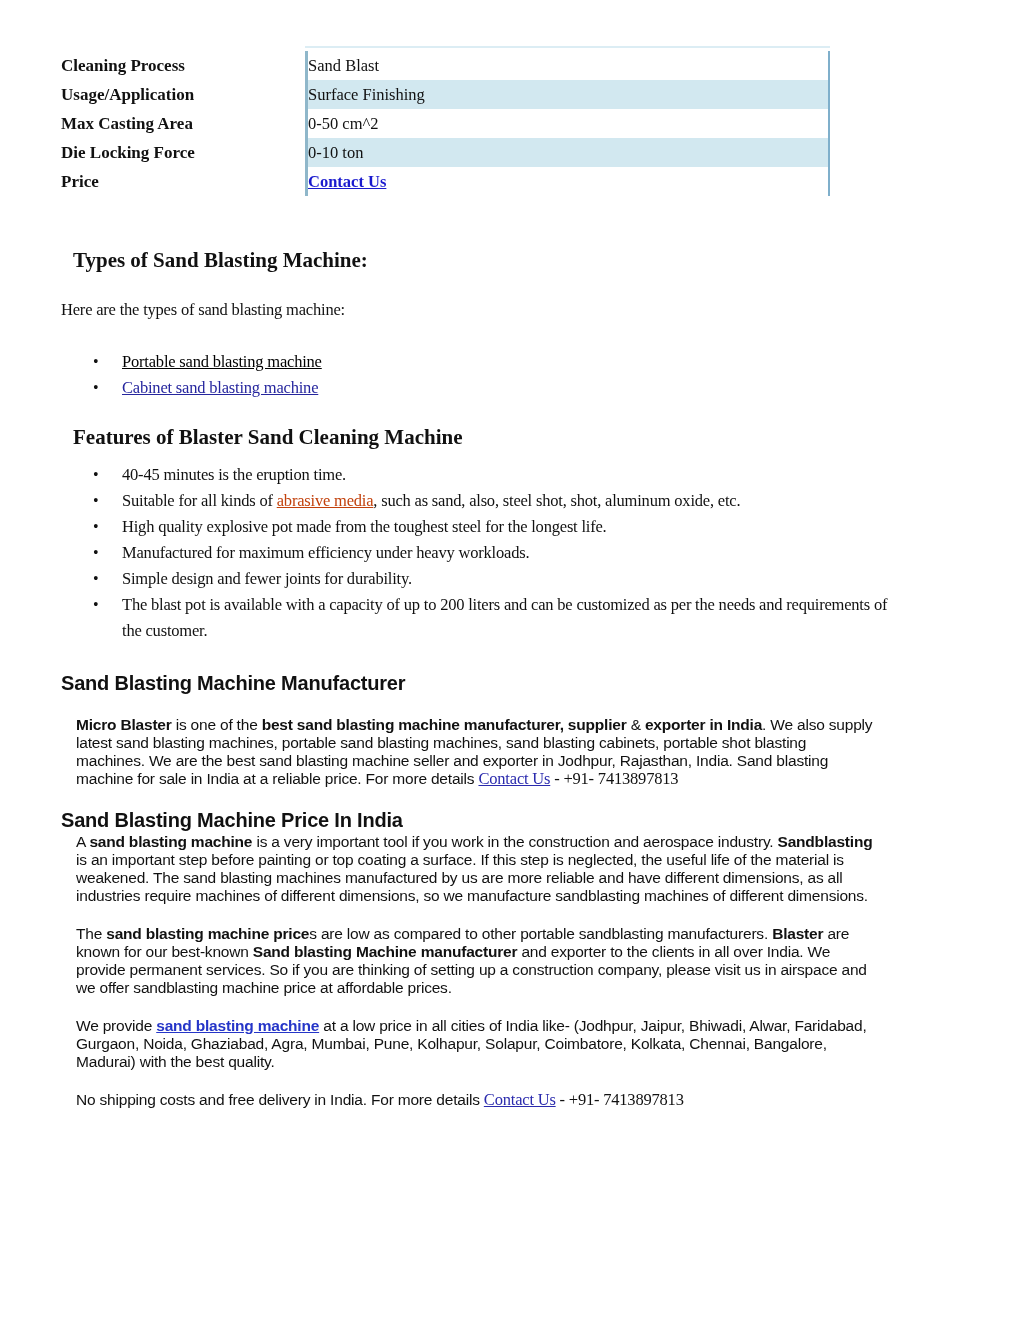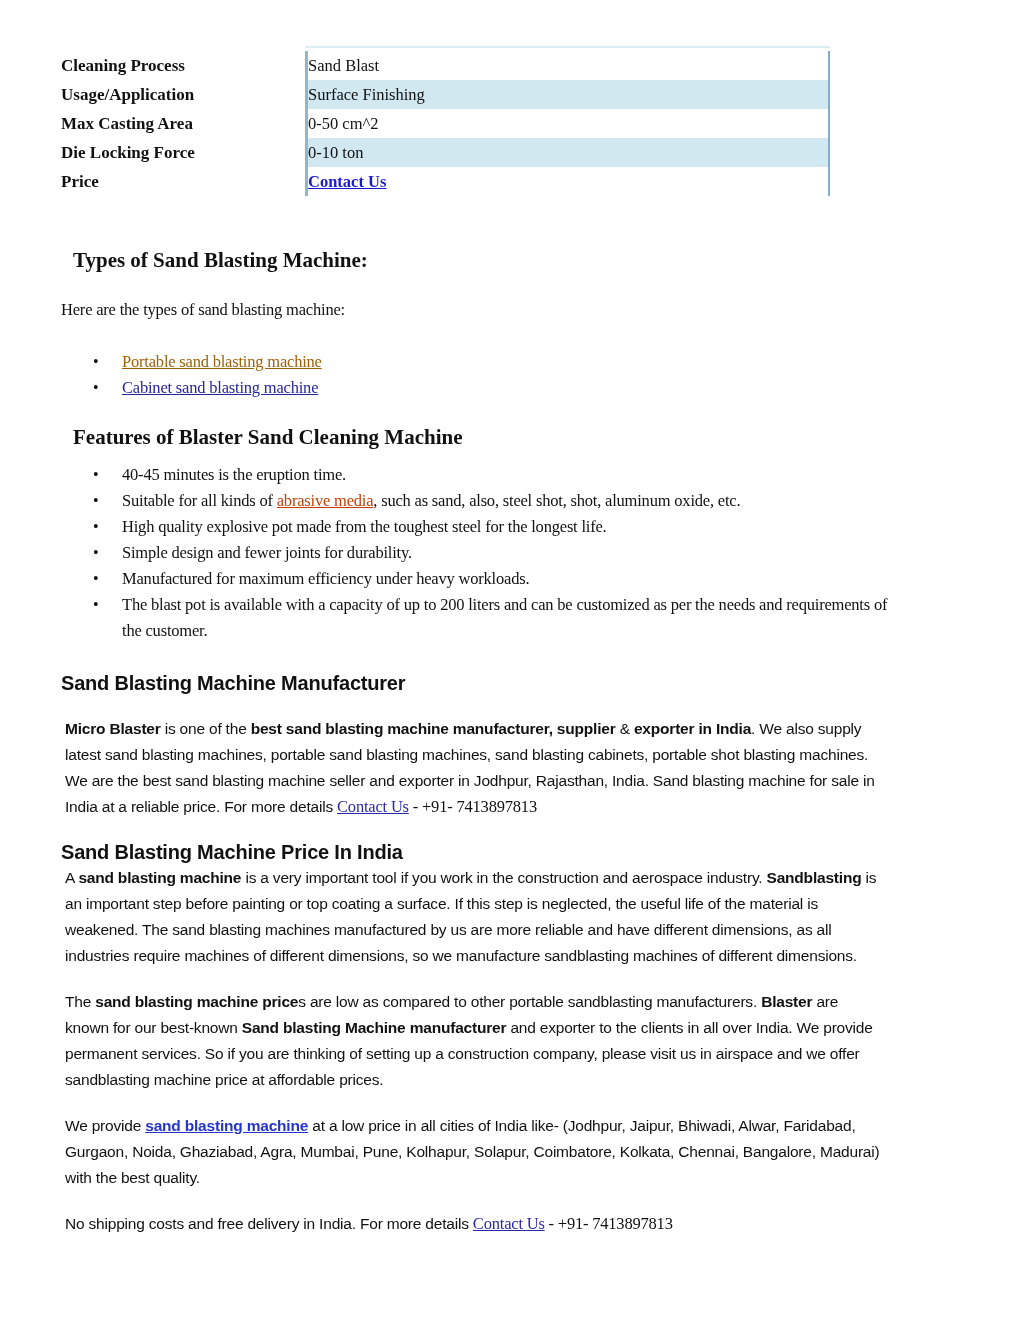--- a/index.html
+++ b/index.html
@@ -20,21 +20,21 @@
     flex:1;align-self:stretch;display:flex;align-items:center;
     font-size:16.5px;
     border-left:3px solid #8fb7ca;border-right:2px solid #7fafcb;
   }
   .spec-row:nth-child(odd) .spec-value{background:#d2e8f0;}
   .spec-row:nth-child(even) .spec-value{background:#ffffff;}
   
   .serif-h{font-family:"Liberation Serif",serif;font-weight:bold;font-size:21px;line-height:26px;margin:12px;}
   .serif-p{font-family:"Liberation Serif",serif;font-size:16.5px;line-height:26px;margin:0;letter-spacing:-0.2px;}
   .sans-h{font-family:"Liberation Sans",sans-serif;font-weight:bold;font-size:20px;line-height:25px;margin:0;letter-spacing:-0.2px;}
-  .sans-p{font-family:"Liberation Sans",sans-serif;font-size:15.5px;line-height:26px;margin:4px;letter-spacing:-0.2px;max-width:901px;}
+  .sans-p{font-family:"Liberation Sans",sans-serif;font-size:15.5px;line-height:18px;margin:15px;letter-spacing:-0.2px;max-width:901px;}
   .b{font-weight:bold;}
   .serif{font-family:"Liberation Serif",serif;font-size:16.5px;}
   a.lnk{text-decoration:underline;cursor:pointer;}
   
   ul.blist{list-style:none;margin:0;padding:0 0 0 61px;}
   ul.blist li{position:relative;font-family:"Liberation Serif",serif;font-size:16.5px;line-height:26px;letter-spacing:-0.2px;max-width:800px;}
   ul.blist li::before{content:"\2022";position:absolute;left:-29px;top:0;color:#111;font-size:16px;}
   
   #types-heading{margin-top:51px;}
   #types-intro{margin-top:24px;}
@@ -85,32 +85,32 @@
           <a class="lnk b" href="#" style="color: rgb(27, 27, 206);">Contact Us</a>
         </div>
       </div>
     </div>
 
   <h1 class="serif-h" id="types-heading">Types of Sand Blasting Machine:</h1>
 
   <p class="serif-p" id="types-intro">Here are the types of sand blasting machine:</p>
 
   <ul class="blist" id="types-list">
-      <li><a class="lnk" href="#" style="color: #a16207;">Portable sand blasting machine</a></li>
+      <li><a class="lnk" href="#" style="color: #000000;">Portable sand blasting machine</a></li>
       <li><a class="lnk" href="#" style="color: rgb(38, 38, 158);">Cabinet sand blasting machine</a></li>
     </ul>
 
   <h1 class="serif-h" id="features-heading">Features of Blaster Sand Cleaning Machine</h1>
 
   <ul class="blist" id="features-list">
       <li><span>40-45 minutes is the eruption time.</span></li>
       <li><span>Suitable for all kinds of </span><a class="lnk" href="#" style="color: #c2410c;">abrasive media</a><span>, such as sand, also, steel shot, shot, aluminum oxide, etc.</span></li>
       <li><span>High quality explosive pot made from the toughest steel for the longest life.</span></li>
+      <li><span>Manufactured for maximum efficiency under heavy workloads.</span></li>
       <li><span>Simple design and fewer joints for durability.</span></li>
-      <li><span>Manufactured for maximum efficiency under heavy workloads.</span></li>
       <li><span>The blast pot is available with a capacity of up to 200 liters and can be customized as per the needs and requirements of the customer.</span></li>
     </ul>
 
   <h2 class="sans-h" id="manufacturer-heading">Sand Blasting Machine Manufacturer</h2>
 
   <div id="manufacturer-paras">
       <p class="sans-p para"><span class="b">Micro Blaster</span><span> is one of the </span><span class="b">best sand blasting machine manufacturer, supplier</span><span> &amp; </span><span class="b">exporter in India</span><span>. We also supply latest sand blasting machines, portable sand blasting machines, sand blasting cabinets, portable shot blasting machines. We are the best sand blasting machine seller and exporter in Jodhpur, Rajasthan, India. Sand blasting machine for sale in India at a reliable price. For more details </span><a class="lnk serif" href="#" style="color: rgb(42, 42, 173);">Contact Us</a><span class="serif"> - +91- 7413897813</span></p>
     </div>
 
   <h2 class="sans-h" id="price-heading">Sand Blasting Machine Price In India</h2>

